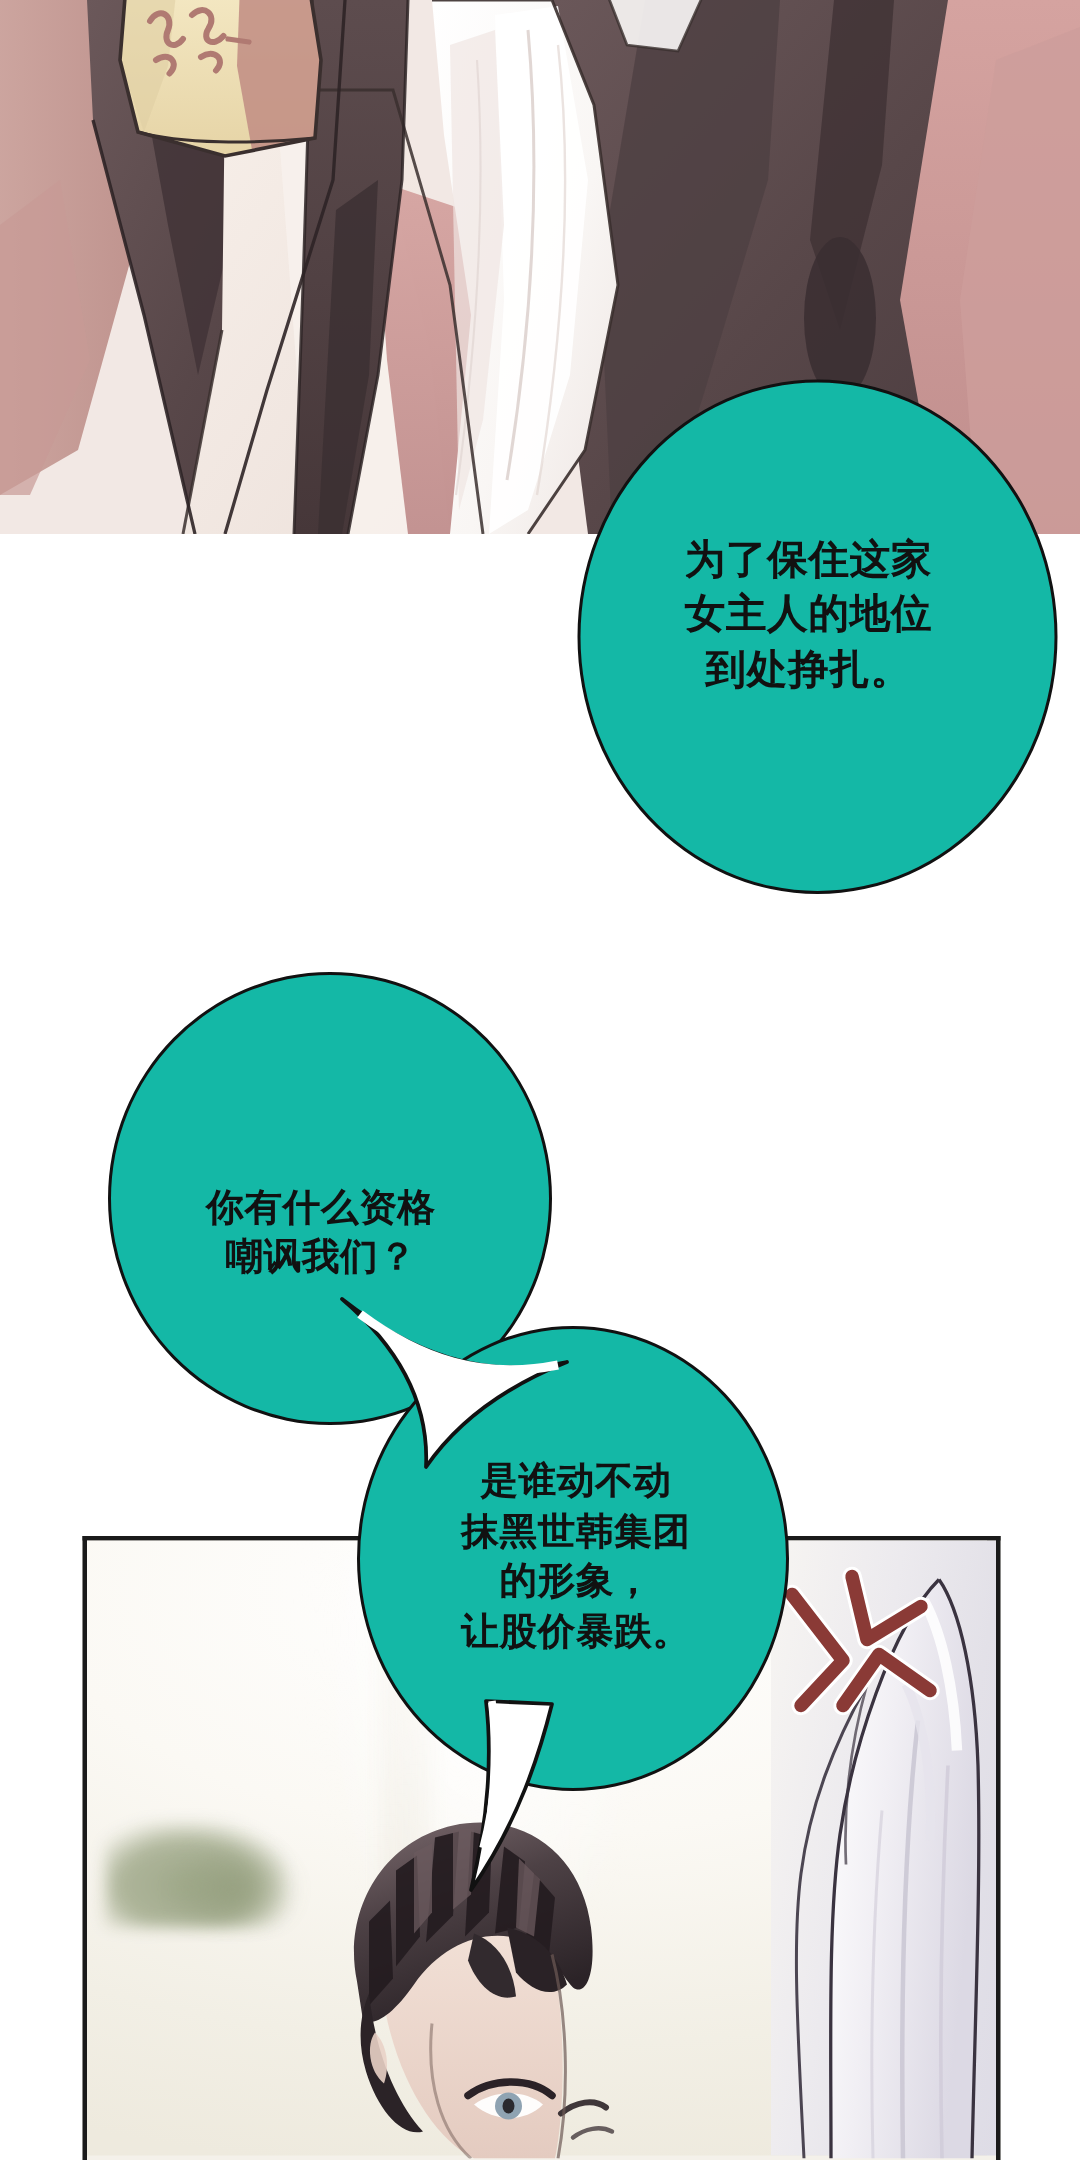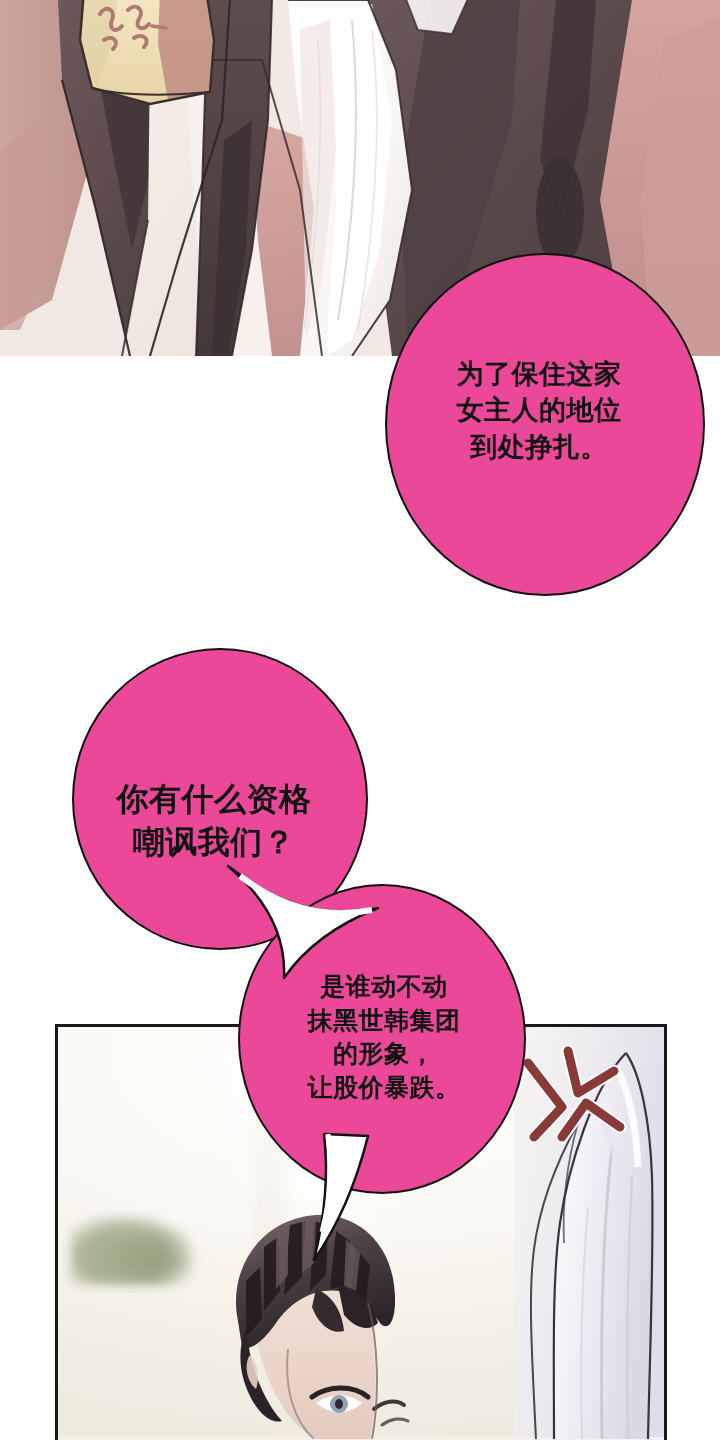--- a/index.html
+++ b/index.html
@@ -16,42 +16,42 @@
     left:55px;top:1024px;width:606px;height:416px;
     border:3px solid #1a1a1a;border-bottom:none;
     background:#f4f1ea;
   }
 
   .art{position:absolute;inset:0;}
 
   
   .bubble{
     position:absolute;
-    background:#ec4899;
+    background:#14b8a6;
     border:2.5px solid #111111;
     border-radius:50%;
     display:flex;align-items:center;justify-content:center;
     box-sizing:border-box;
     z-index:40;
   }
   .bubble .txt{
     text-align:center;
     color:#111111;
     font-weight:700;
     line-height:1.34;
     letter-spacing:.5px;
     white-space:pre-line;
     font-family:"DejaVu Sans","Liberation Sans",sans-serif;
   }
 
   #bubble-1{left:385px;top:253px;width:320px;height:343px;}
   #bubble-1 .txt{font-size:27px;transform:translate(-6px,-14px);}
 
   #bubble-2{left:72px;top:648px;width:296px;height:302px;}
-  #bubble-2 .txt{font-size:32px;transform:translate(-6px,22px);}
+  #bubble-2 .txt{font-size:25px;transform:translate(-6px,22px);}
 
   #bubble-3{left:238px;top:884px;width:288px;height:310px;}
   #bubble-3 .txt{font-size:25px;transform:translate(2px,0px);font-family:Liberation Mono, monospace;}
 
   
   .tail{position:absolute;z-index:41;overflow:visible;}
   #tail-2{left:210px;top:862px;width:170px;height:120px;}
   #tail-3{left:276px;top:1128px;width:160px;height:140px;}
 
   

